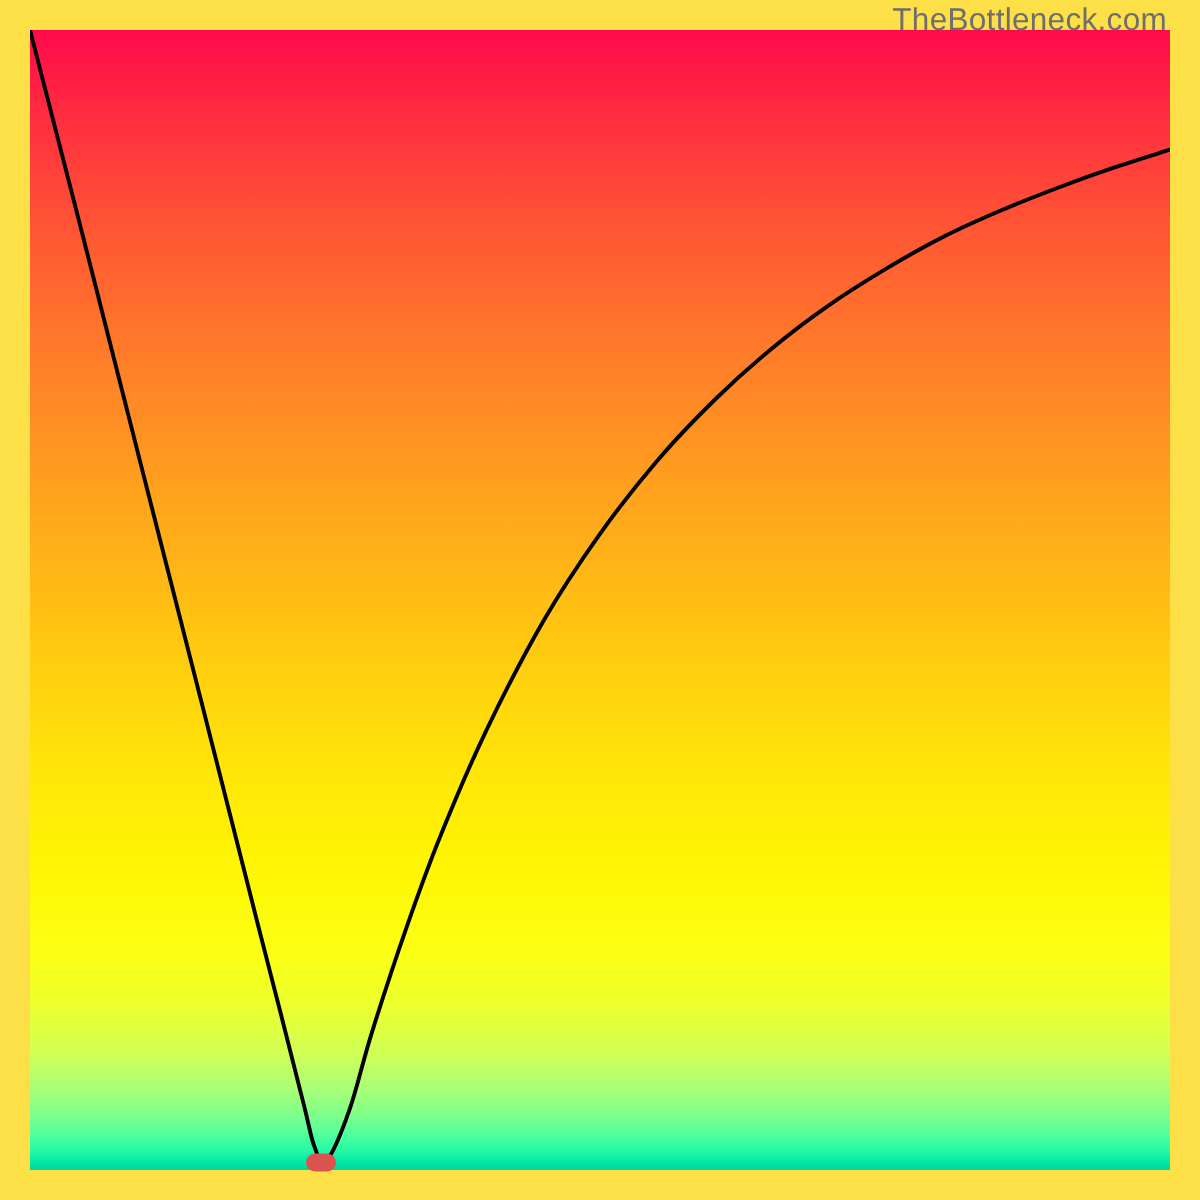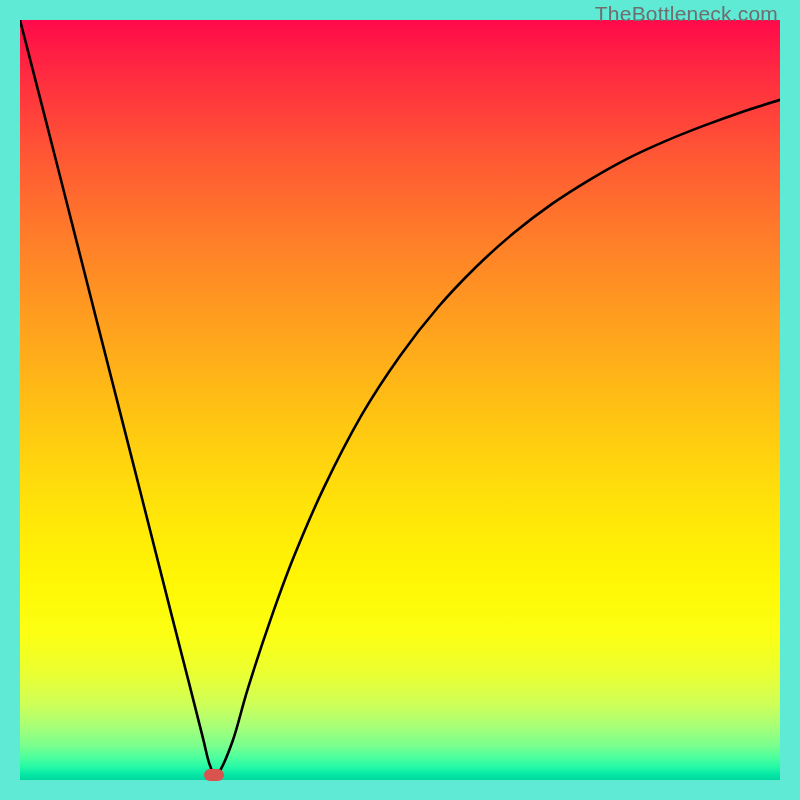--- a/index.html
+++ b/index.html
@@ -8,21 +8,21 @@
     width: 800px;
     height: 800px;
     background: #000;
     font-family: Arial, Helvetica, sans-serif;
     overflow: hidden;
   }
   .chart-container {
     position: relative;
     width: 800px;
     height: 800px;
-    background: #5eead4;
+    background: #fde047;
   }
   .plot-area {
     position: absolute;
     left: 20px;
     top: 20px;
     width: 760px;
     height: 760px;
     background: linear-gradient(to bottom,
       #ff0a4a 0%,
       #ff2f3f 8%,

